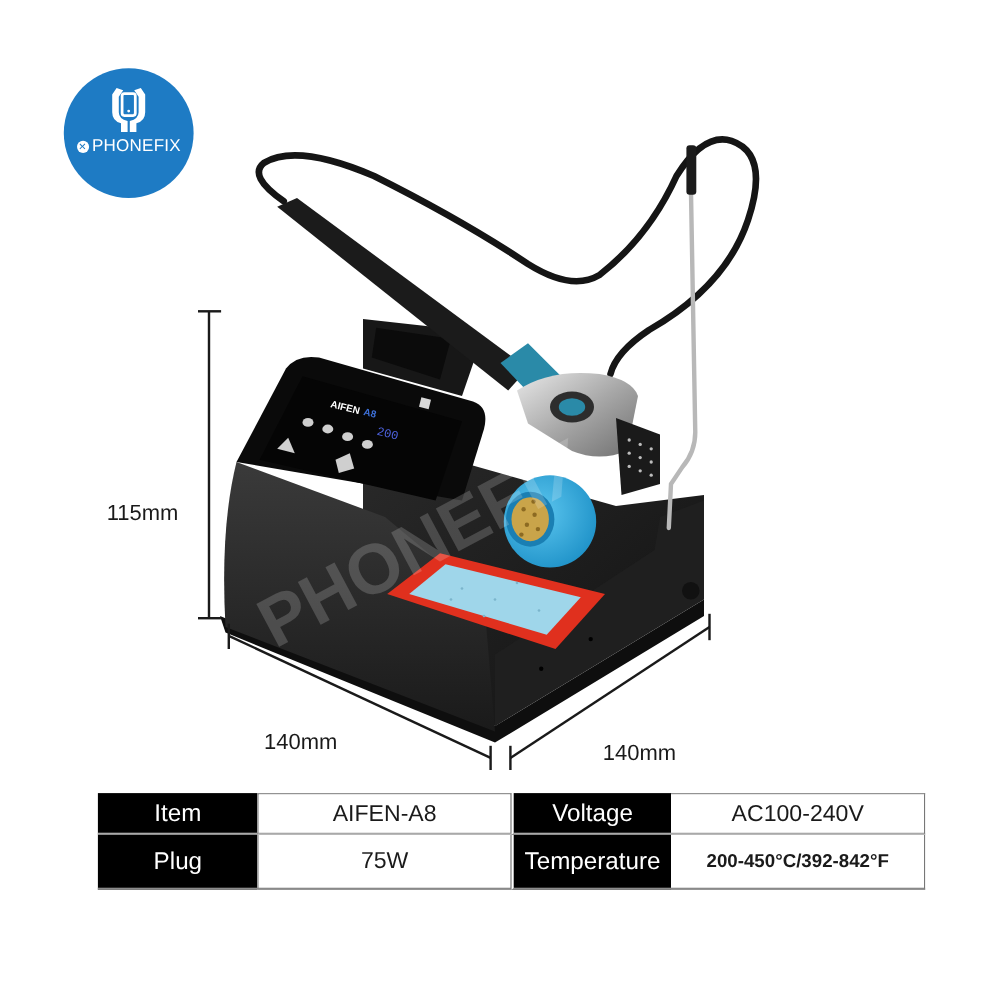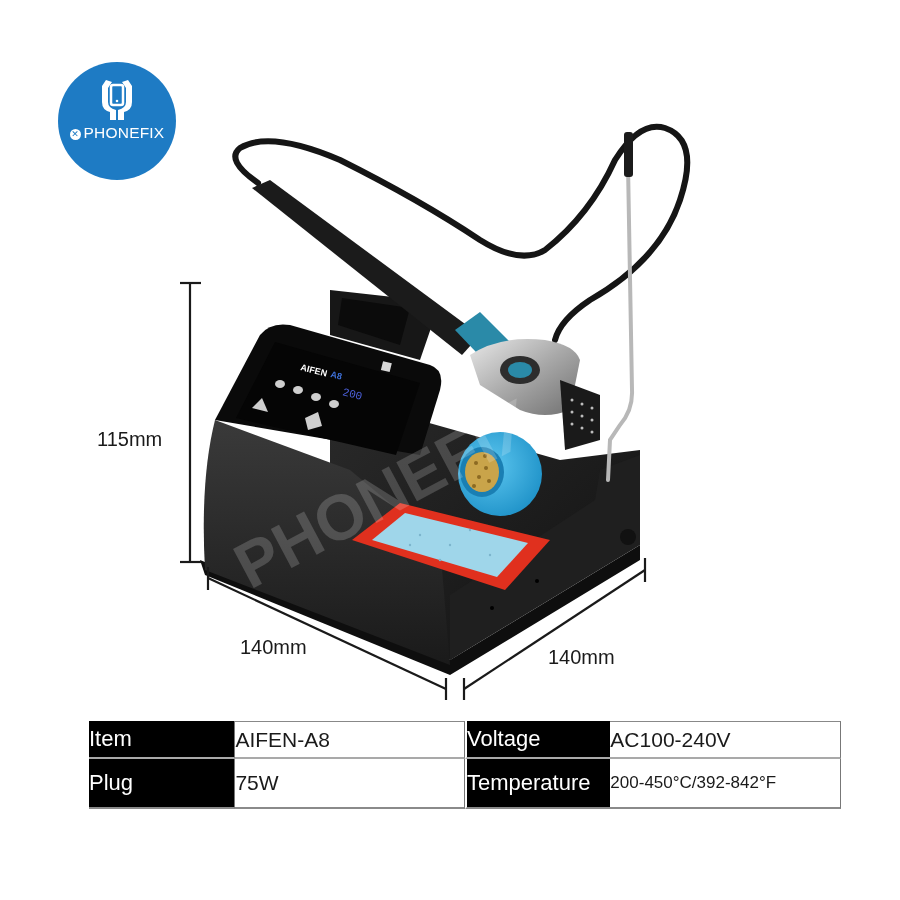--- a/index.html
+++ b/index.html
@@ -20,41 +20,41 @@
   .logo-x {
     display: inline-block; width: 11px; height: 11px; border-radius: 50%;
     background: #fff; color: #1e7bc4; font-size: 9px; line-height: 11px;
     text-align: center; vertical-align: 1px; margin-right: 3px;
   }
 
   
   .product { position: absolute; left: 0; top: 0; width: 900px; height: 710px; }
 
   
-  .dim-label { position: absolute; font-size: 20px; color: #1a1a1a; white-space: nowrap; }
+  .dim-label { position: absolute; font-size: 20px; color: #1a1a1a; white-space: nowrap; margin-top: 28px; }
 
   
   .spec-table {
     position: absolute; left: 89px; top: 721px; width: 752px;
     border-collapse: separate; border-spacing: 0;
   }
   .spec-table td {
-    height: 38px; text-align: left; vertical-align: middle;
+    height: 38px; text-align: center; vertical-align: middle;
     border-bottom: 2px solid #a9a9a9; font-size: 21px;
   }
   .spec-table tr:last-child td { height: 50px; border-bottom: 2px solid #8a8a8a; }
   .spec-table td.key { background: #000; color: #fff; width: 145px; font-size: 22px; }
   .spec-table td.key2 { border-left: 2px solid #fff; }
   .spec-table td.val {
     background: #fff; color: #1a1a1a; width: 230px;
     border-right: 1px solid #777; border-top: none;
   }
   .spec-table td.val.first { border-left: 1px solid #777; }
   .spec-table tr:first-child td.val { border-top: 1px solid #888; margin-left: 24px; }
-  .spec-table td.val.small { font-size: 17px; }
+  .spec-table td.val.small { font-size: 17px; font-weight: bold; }
   .spec-table td.val.plug { font-size: 16.5px; line-height: 21px; }
 </style>
 </head>
 <body>
 
 <div class="logo">
   <svg class="logo-icon" viewBox="0 0 38 44">
     <path d="M8 4 L4 10 L4 26 Q4 34 12 36 L12 44 L18 44 L18 34 Q10 32 10 26 L10 12 L14 6 Z" fill="#fff"></path>
     <path d="M30 4 L34 10 L34 26 Q34 34 26 36 L26 44 L20 44 L20 34 Q28 32 28 26 L28 12 L24 6 Z" fill="#fff"></path>
     <rect x="13" y="9" width="12" height="20" rx="2" fill="none" stroke="#fff" stroke-width="2.5"></rect>

